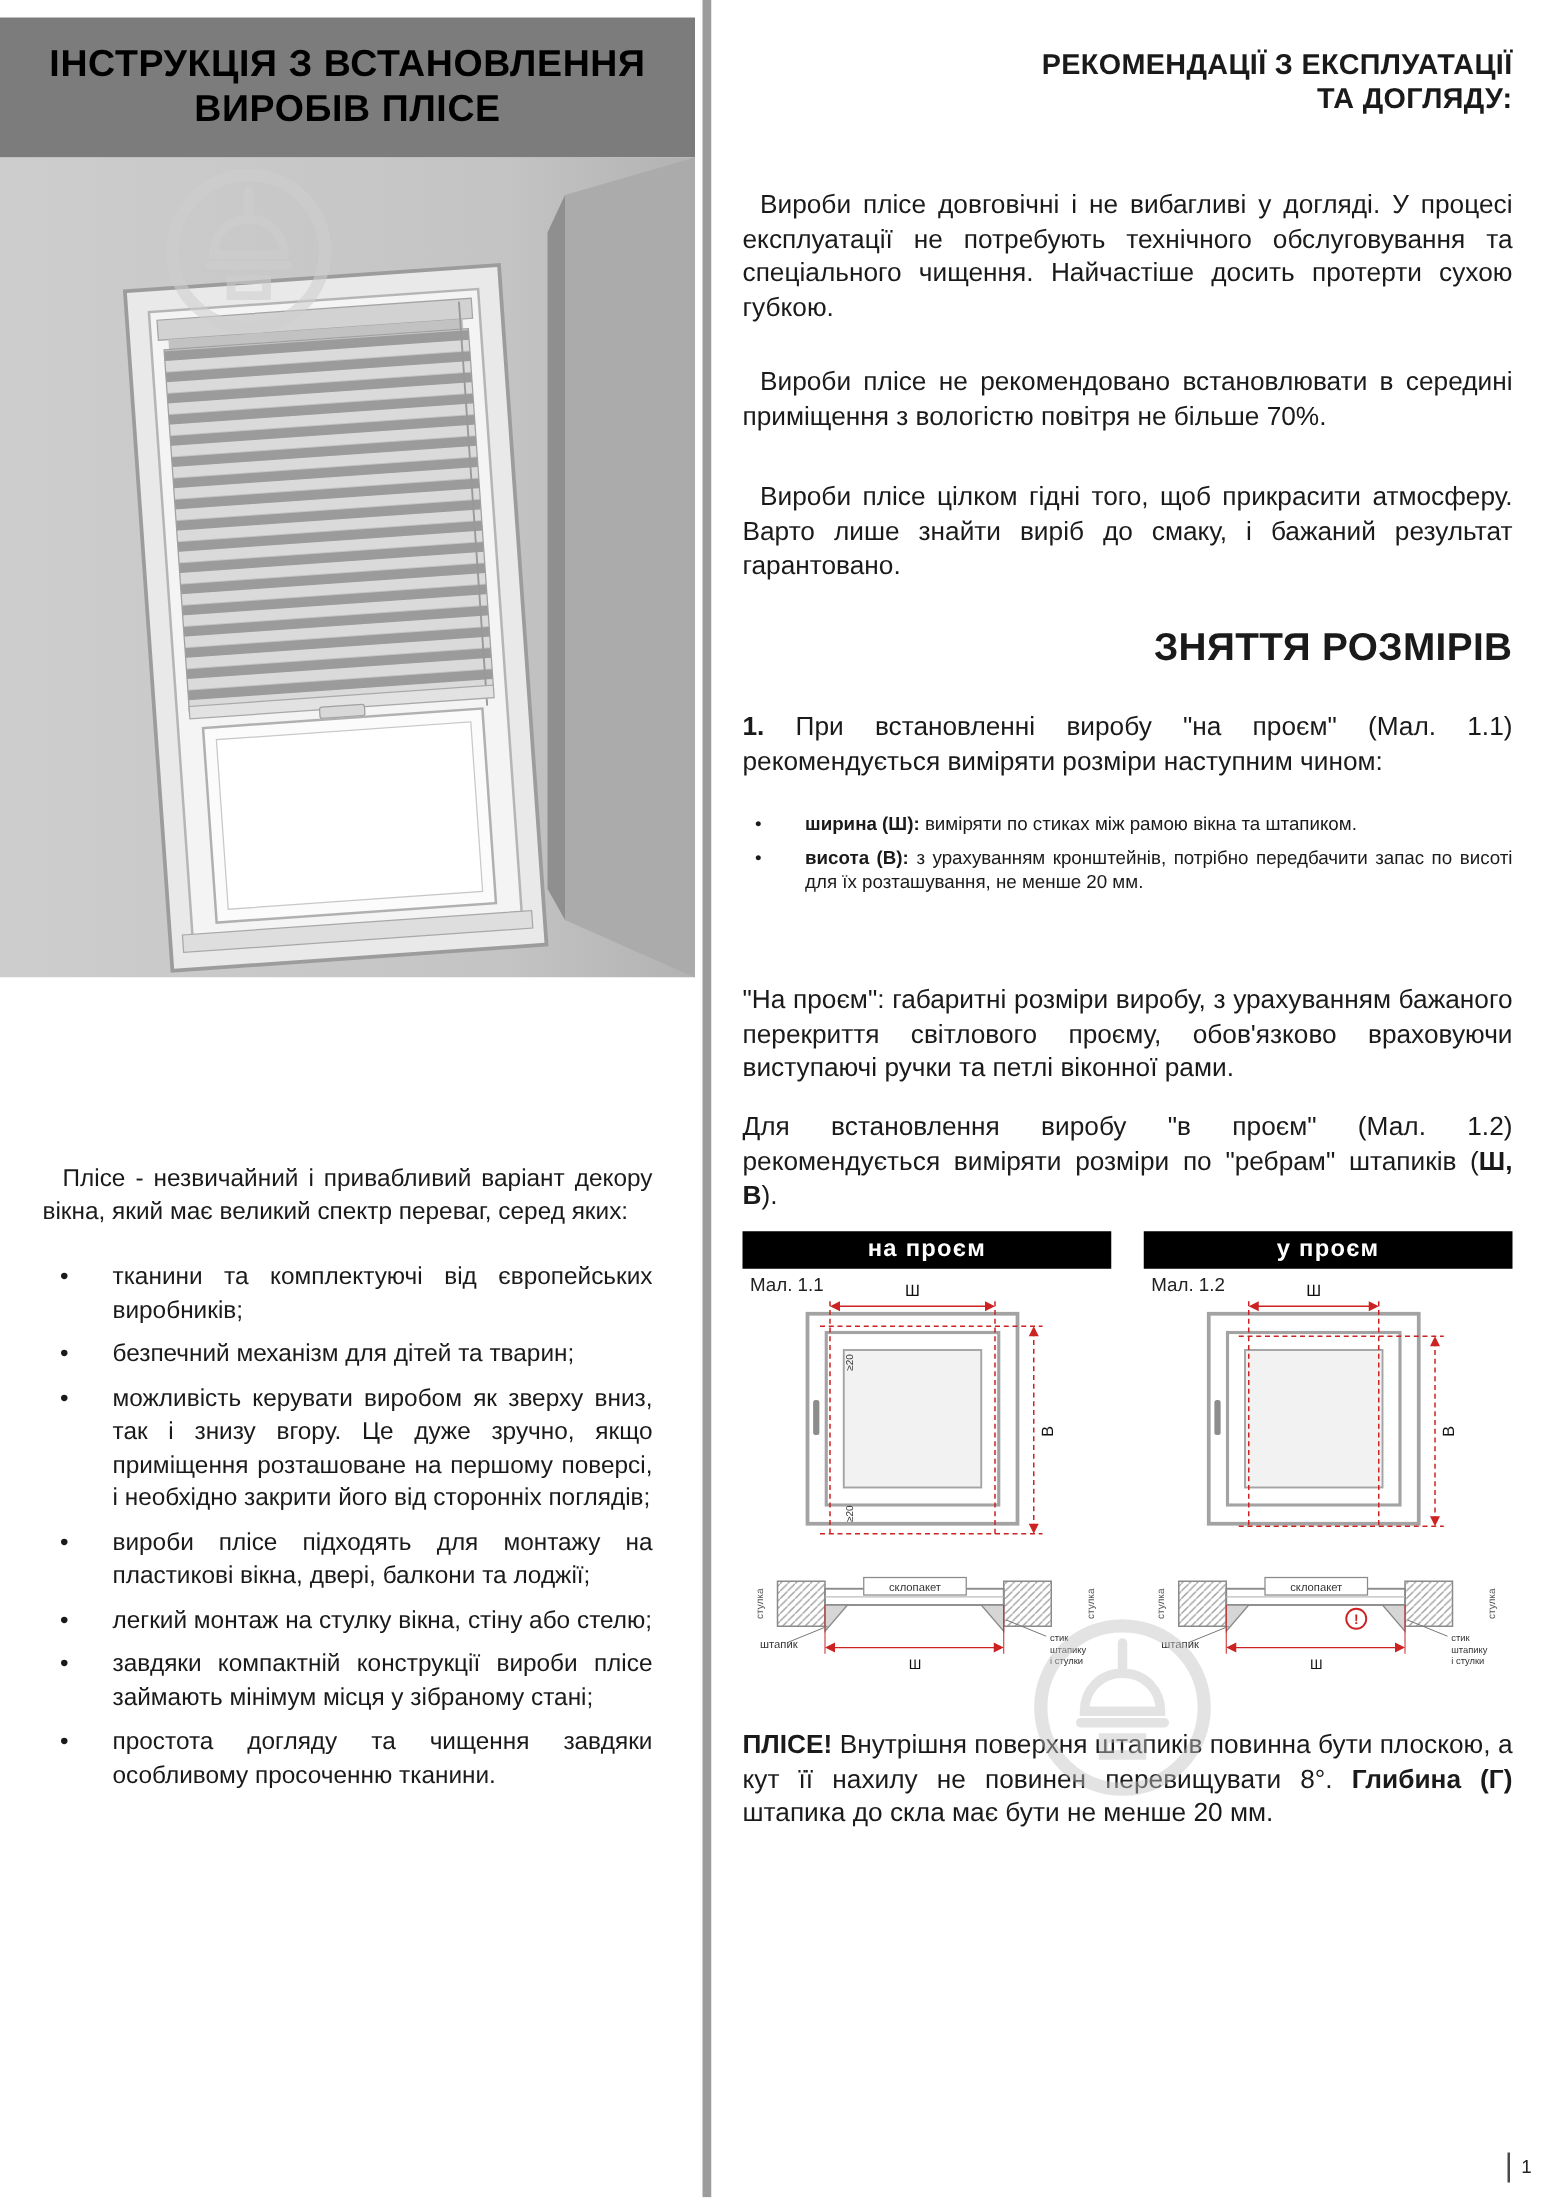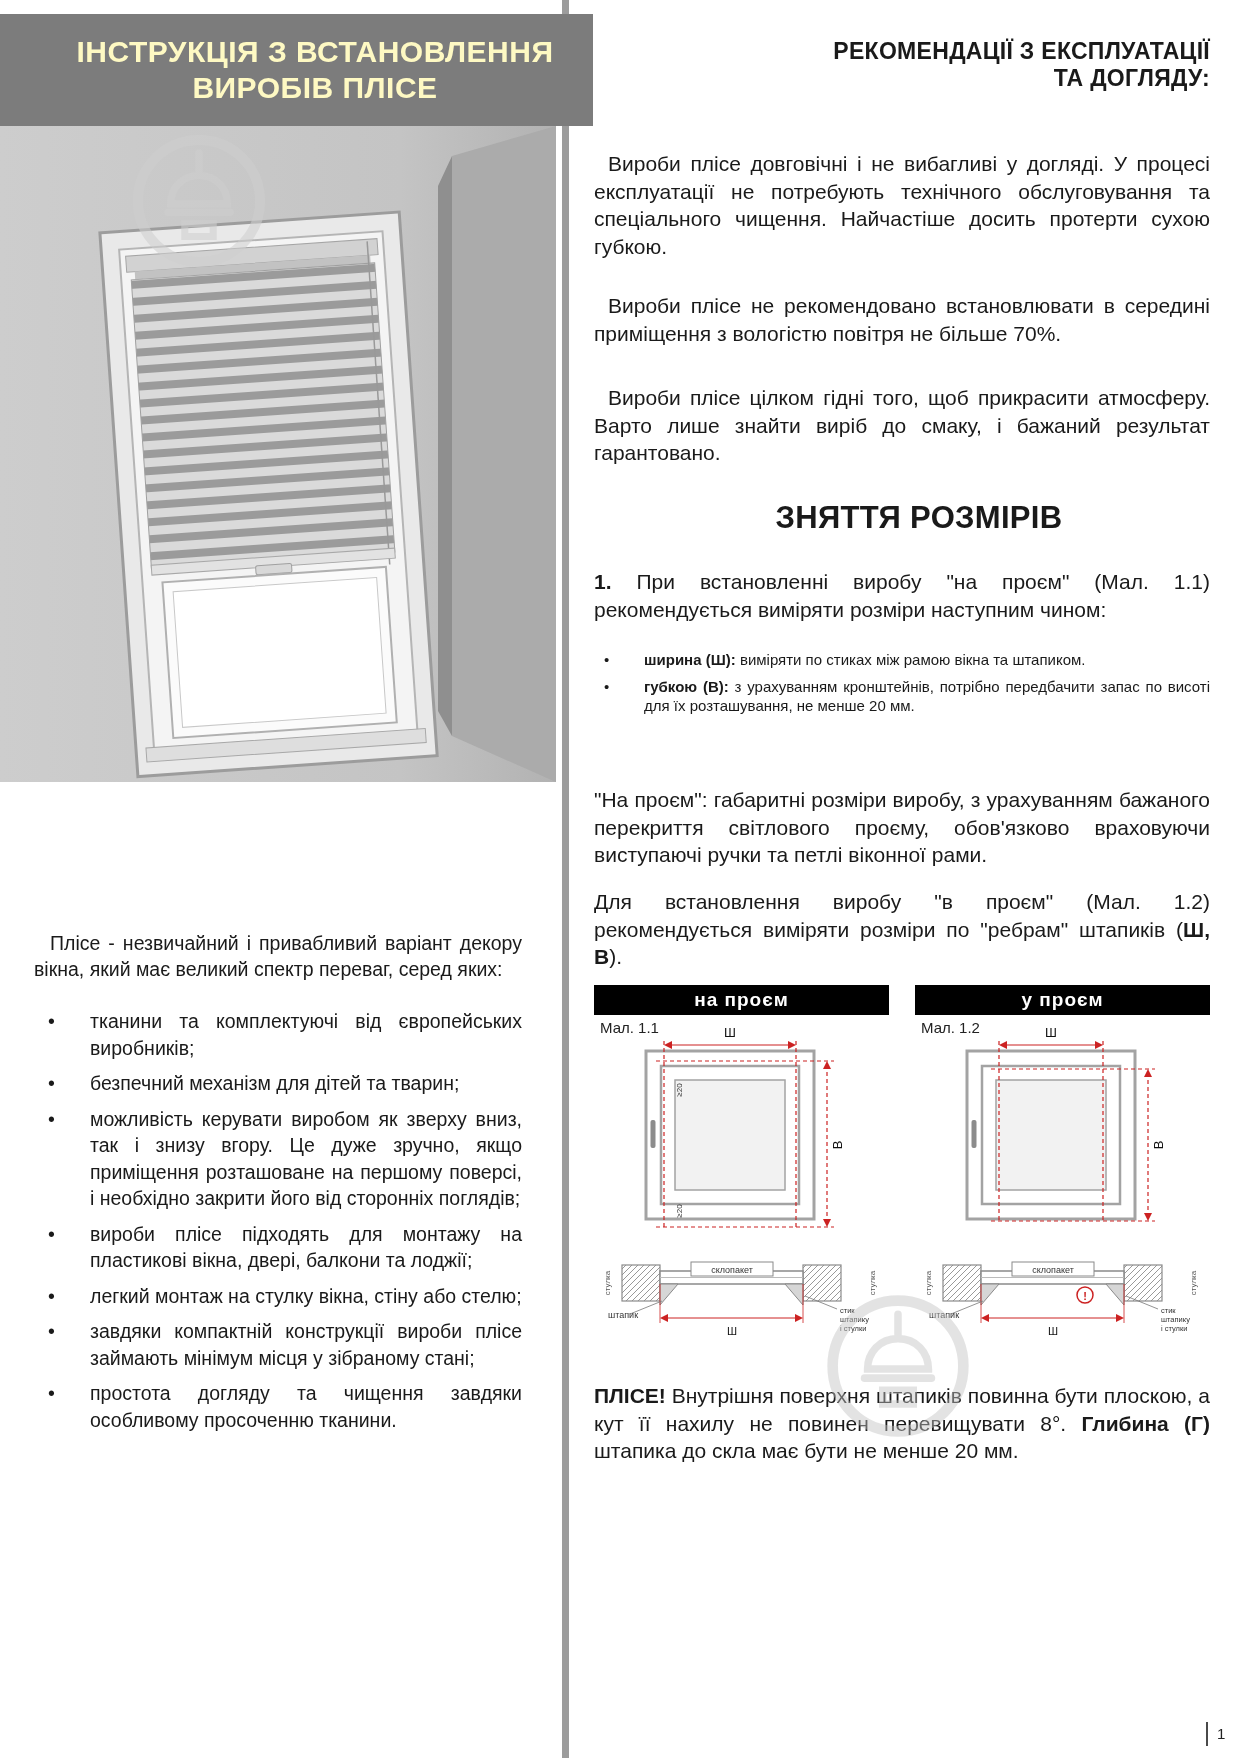--- a/index.html
+++ b/index.html
@@ -7,43 +7,43 @@
     position:relative;width:1245px;height:1758px;background:#fff;
     font-family:"Liberation Sans", sans-serif;color:#1a1a1a;overflow:hidden;
   }
   
   .divider{position:absolute;left:562px;top:0;width:7px;height:1758px;background:#9c9c9c;}
   .page-num{position:absolute;left:1206px;top:1722px;border-left:2px solid #4a4a4a;
     padding-left:9px;font-size:15px;height:24px;line-height:24px;color:#222;}
   
   .left-header{
     position:absolute;left:0;top:14px;width:556px;height:112px;background:#7c7c7c;
-    color:#fef9c3;display:flex;flex-direction:column;justify-content:center;align-items:center;
-    font-weight:700;font-size:30px;line-height:1.2;letter-spacing:.5px;text-align:center;padding-left:37px;
+    color:#000000;display:flex;flex-direction:column;justify-content:center;align-items:center;
+    font-weight:700;font-size:30px;line-height:1.2;letter-spacing:.5px;text-align:center;
   }
   .illustration{position:absolute;left:0;top:126px;width:556px;height:656px;}
   .watermark1{position:absolute;left:128px;top:130px;width:142px;height:142px;opacity:.55;pointer-events:none;}
   .watermark2{position:absolute;left:822px;top:1290px;width:152px;height:152px;opacity:.45;pointer-events:none;z-index:5;}
   .purpose-title{position:absolute;left:0;top:845px;width:556px;text-align:center;
     font-weight:700;font-size:33px;letter-spacing:.5px;}
   .purpose-intro{position:absolute;left:34px;top:910px;width:488px;font-size:19.5px;
     line-height:1.38;text-align:justify;text-indent:16px;}
   .purpose-list{position:absolute;left:34px;top:1008px;width:488px;font-size:19.5px;line-height:1.36;
     margin:0;padding:0;list-style:none;}
   .purpose-list li{position:relative;padding-left:56px;margin-bottom:9px;text-align:justify;}
   .purpose-list li::before{content:"•";position:absolute;left:14px;top:0;}
   
   .rcol{position:absolute;left:594px;width:616px;}
   .rec-title{top:38px;text-align:right;font-weight:700;font-size:23px;line-height:1.18;letter-spacing:.3px;}
   .para{position:absolute;left:594px;width:616px;font-size:21px;line-height:1.32;text-align:justify;margin:0;}
   .p-ind{text-indent:14px;}
   .rec-p1{top:150px;}
   .rec-p2{top:292px;}
   .rec-p3{top:384px;}
-  .measure-title{position:absolute;left:611px;top:500px;width:616px;text-align:center;
+  .measure-title{position:absolute;left:594px;top:500px;width:616px;text-align:right;
     font-weight:700;font-size:31px;letter-spacing:.3px;}
   .measure-step{top:568px;}
   .measure-list{position:absolute;left:594px;top:650px;width:616px;font-size:15px;line-height:1.3;
     margin:0;padding:0;list-style:none;}
   .measure-list li{position:relative;padding-left:50px;margin-bottom:7px;text-align:justify;}
   .measure-list li::before{content:"•";position:absolute;left:10px;top:0;}
   .measure-p4{top:786px;}
   .measure-p5{top:888px;}
   .diagrams{position:absolute;left:594px;top:985px;width:616px;display:flex;justify-content:space-between;}
   .diagram{width:295px;}
@@ -129,21 +129,21 @@
 
   <p class="para measure-step">
     <b>1.</b><span> При встановленні виробу "на проєм" (Мал. 1.1) рекомендується виміряти розміри наступним чином:</span>
   </p>
 
   <ul class="measure-list">
     <li>
       <b>ширина (Ш):</b><span> виміряти по стиках між рамою вікна та штапиком.</span>
     </li>
     <li>
-      <b>губкою (В):</b><span> з урахуванням кронштейнів, потрібно передбачити запас по висоті для їх розташування, не менше 20 мм.</span>
+      <b>висота (В):</b><span> з урахуванням кронштейнів, потрібно передбачити запас по висоті для їх розташування, не менше 20 мм.</span>
     </li>
   </ul>
 
   <p class="para measure-p4">"На проєм": габаритні розміри виробу, з урахуванням бажаного перекриття світлового проєму, обов'язково враховуючи виступаючі ручки та петлі віконної рами.</p>
   <p class="para measure-p5">
     <span>Для встановлення виробу "в проєм" (Мал. 1.2) рекомендується виміряти розміри по "ребрам" штапиків (</span><b>Ш, В</b><span>).</span>
   </p>
 
   <div class="diagrams">
 

